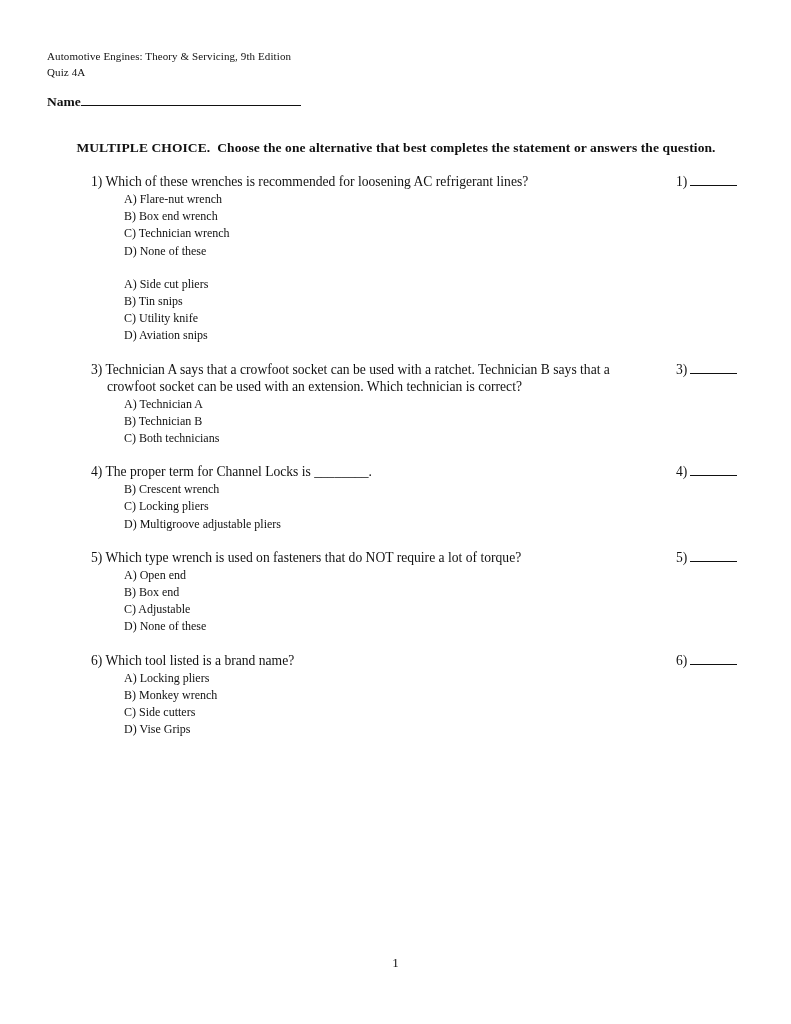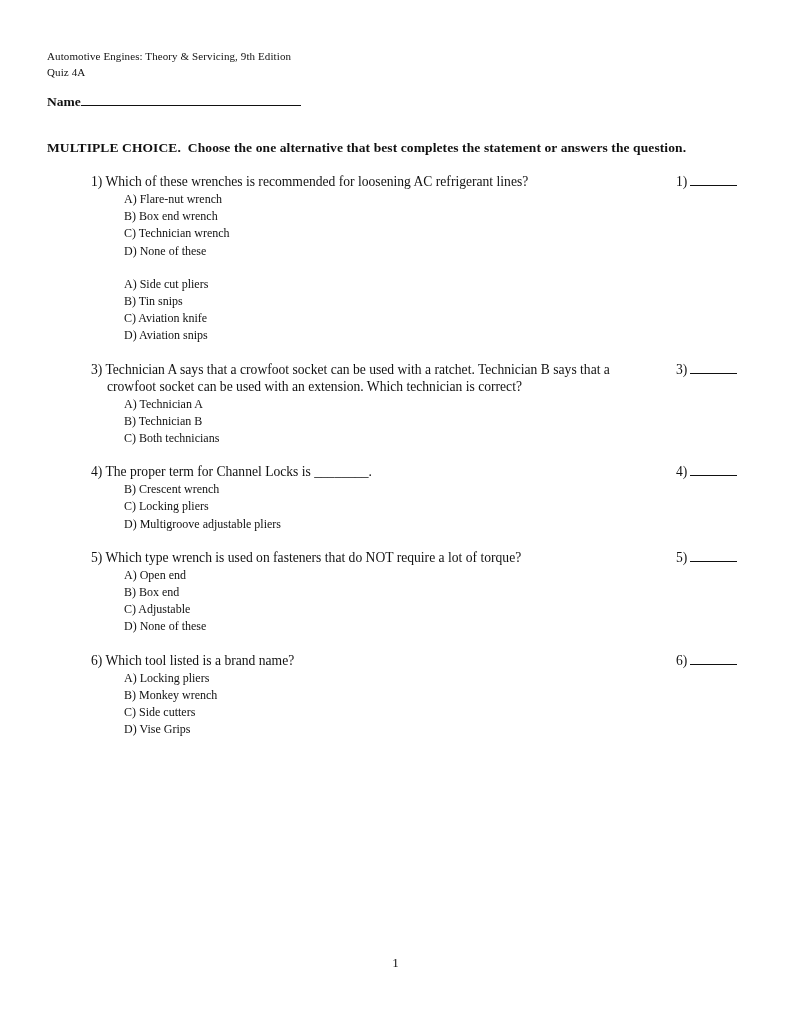--- a/index.html
+++ b/index.html
@@ -28,20 +28,21 @@
     display: inline-block;
     width: 220px; height: 13px;
     border-bottom: 1.4px solid #111;
     vertical-align: baseline;
   }
   .section-heading {
     margin-top: 30px;
     font-size: 13.5px; font-weight: bold; line-height: 16px;
     white-space: pre-wrap;
     letter-spacing: 0.1px;
+    text-align: center;
   }
   .questions { margin-top: 17px; }
   .question { margin-left: 44px; margin-bottom: 16px; }
   .q-row {
     display: flex; justify-content: space-between; align-items: flex-start;
   }
   .q-text {
     width: 548px;
     font-size: 13.6px; line-height: 17px;
     padding-left: 16px; text-indent: -16px;
@@ -93,21 +94,21 @@
         <div class="option">B) Box end wrench</div>
         <div class="option">C) Technician wrench</div>
         <div class="option">D) None of these</div>
       </div>
     </div>
 
     <div class="question">
       <div class="options">
         <div class="option">A) Side cut pliers</div>
         <div class="option">B) Tin snips</div>
-        <div class="option">C) Aviation knife</div>
+        <div class="option">C) Utility knife</div>
         <div class="option">D) Aviation snips</div>
       </div>
     </div>
 
     <div class="question">
       <div class="q-row">
         <div class="q-text"><span>3)</span> <span>Technician A says that a crowfoot socket can be used with a ratchet. Technician B says that a crowfoot socket can be used with an extension. Which technician is correct?</span></div>
         <div class="q-answer"><span>3)</span><span class="answer-blank"></span></div>
       </div>
       <div class="options">

